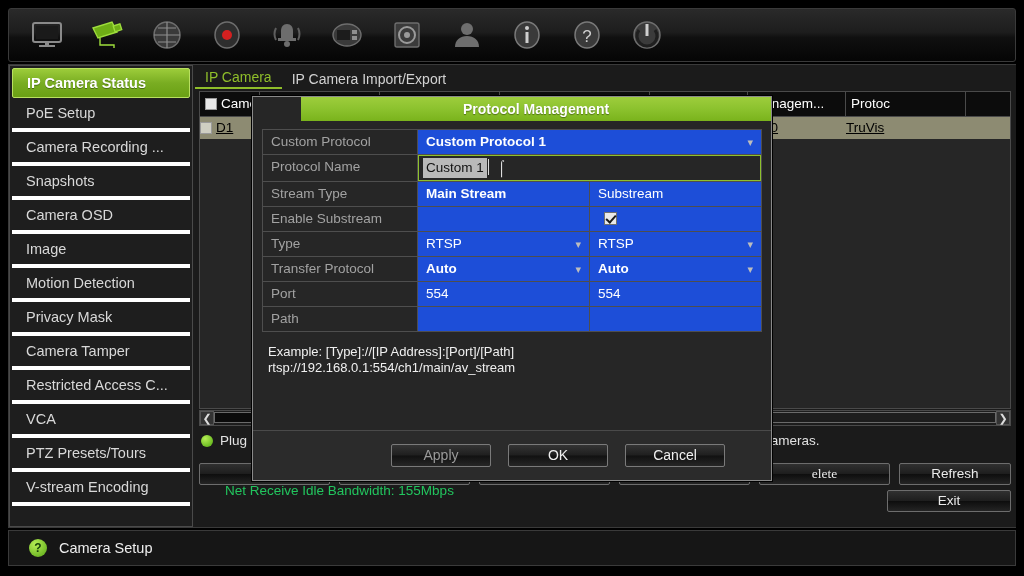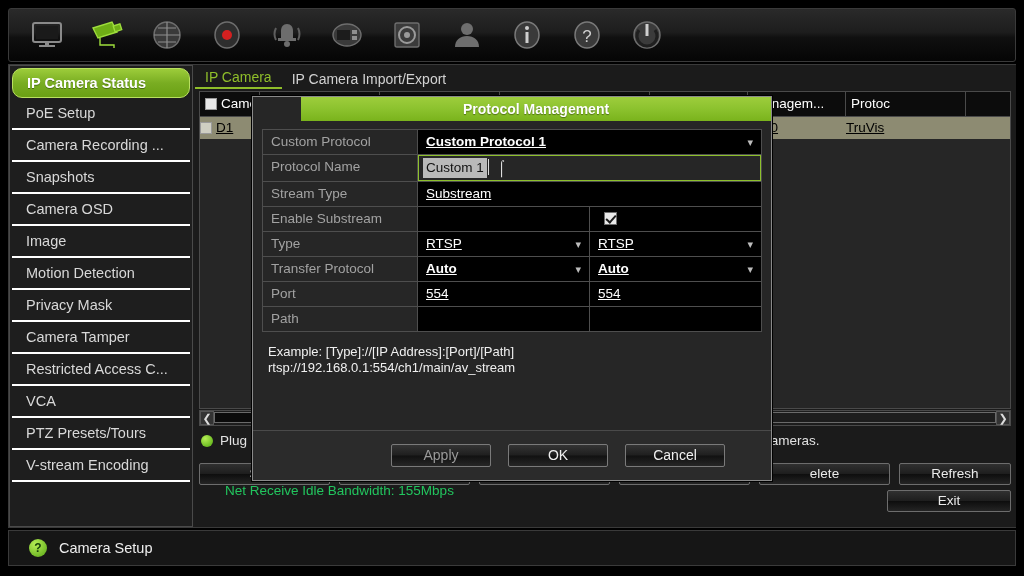--- a/index.html
+++ b/index.html
@@ -29,27 +29,27 @@
 
   
   .sidebar{
     position:absolute;left:9px;top:65px;width:184px;height:462px;
     background:#1e1e1e;border:1px solid #4a4a4a;box-sizing:border-box;
     padding:2px;
   }
   .side-item{
     height:30px;line-height:30px;padding-left:14px;
     color:#d8d8d8;font-size:14.5px;
-    border-bottom:2px solid #ffffff;
+    border-bottom:4px solid #ffffff;
     white-space:nowrap;overflow:hidden;cursor:pointer;
   }
   .side-item.active{
     background:linear-gradient(180deg,#9ccc3a 0%,#79ad22 50%,#6aa014 100%);
     color:#ffffff;font-weight:bold;border-bottom:none;
-    border:1px solid #b9e060;border-radius:10px;
+    border:1px solid #b9e060;border-radius:2px;
     height:28px;line-height:28px;
     text-shadow:0 1px 0 rgba(0,0,0,.35);
   }
 
   
   .content{
     position:absolute;left:195px;top:65px;width:821px;height:462px;
     background:#1b1b1b;
   }
   .tabs{
@@ -114,21 +114,21 @@
   }
 
   
   .btnrow{position:absolute;left:4px;width:812px;display:flex;gap:9px;}
   .btn{
     height:22px;line-height:20px;text-align:center;font-size:13.5px;color:#eaeaea;
     background:linear-gradient(180deg,#303030 0%,#1e1e1e 48%,#0e0e0e 52%,#242424 100%);
     border:1px solid #6d6d6d;border-radius:2px;box-sizing:border-box;cursor:pointer;
     white-space:nowrap;overflow:hidden;
   }
-  .btn.wide{flex:1;}
+  .btn.wide{flex:1;font-family:Liberation Serif, serif;}
   .btn.right{position:absolute;right:0;width:124px;}
 
   .bandwidth{
     position:absolute;left:6px;top:418px;font-size:13.5px;color:#22c55e;white-space:nowrap;margin-left:24px;
   }
 
   
   .statusbar{
     position:absolute;left:8px;top:530px;width:1008px;height:36px;
     background:#161616;border:1px solid #3a3a3a;box-sizing:border-box;
@@ -158,22 +158,22 @@
   .dlg-body{padding:8px 9px 0 9px;}
   .grid{border:1px solid #4e4e4e;border-bottom:none;box-sizing:border-box;}
   .grow{display:flex;height:24px;border-bottom:1px solid #4e4e4e;}
   .glabel{
     width:155px;color:#a2a2a2;font-size:13.5px;line-height:24px;padding-left:8px;
     border-right:1px solid #4e4e4e;box-sizing:border-box;background:#262626;
     white-space:nowrap;overflow:hidden;
   }
   .gcell{
     flex:1;color:#ffffff;font-size:13.5px;line-height:24px;padding-left:8px;
-    box-sizing:border-box;background:#000000;position:relative;
-    white-space:nowrap;overflow:hidden;text-decoration:underline;
+    box-sizing:border-box;background:#1d4ed8;position:relative;
+    white-space:nowrap;overflow:hidden;
   }
   .gcell.split{border-right:1px solid #4e4e4e;}
   .gcell.head{font-weight:bold;}
   .caret{
     position:absolute;right:8px;top:0;line-height:24px;color:#bdbdbd;font-size:11px;
   }
   .row-edit{height:26px;}
   .edit-cell{
     flex:1;background:#262626;border:1px solid #8ec12c;box-sizing:border-box;
     position:relative;margin:0;
@@ -396,20 +396,21 @@
         <div class="grow row-edit">
           <div class="glabel" style="line-height:24px">Protocol Name</div>
           <div class="edit-cell">
             <span class="edit-sel">Custom 1</span><span class="caretbar"></span>
             <span class="ibeam">⌠</span>
           </div>
         </div>
 
         <div class="grow">
           <div class="glabel">Stream Type</div>
+          <div class="gcell split head">Main Stream</div>
           <div class="gcell">Substream</div>
         </div>
 
         <div class="grow">
           <div class="glabel">Enable Substream</div>
           <div class="gcell split"></div>
           <div class="gcell">
             <span class="chk"></span>
           </div>
         </div>

